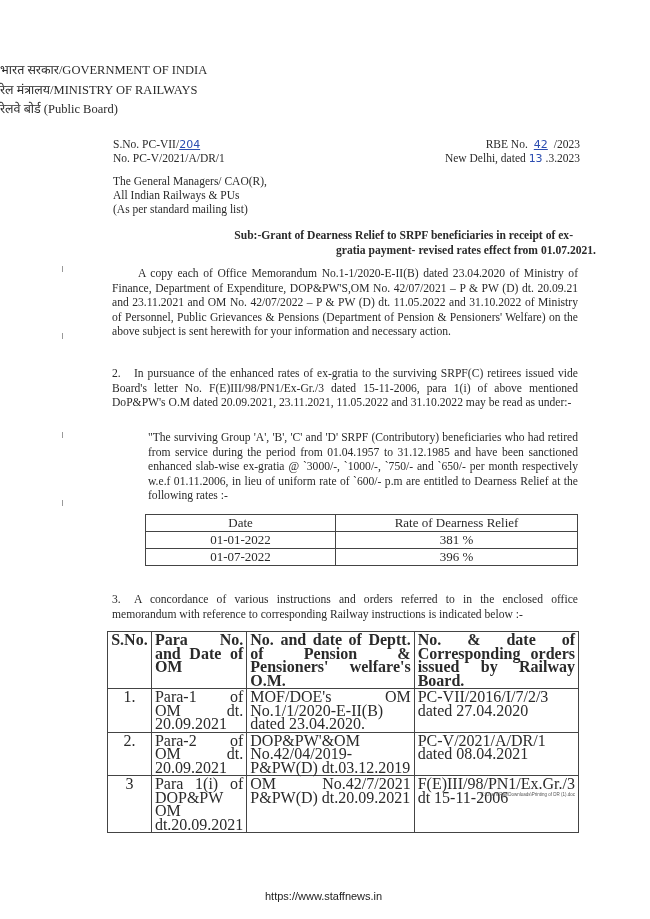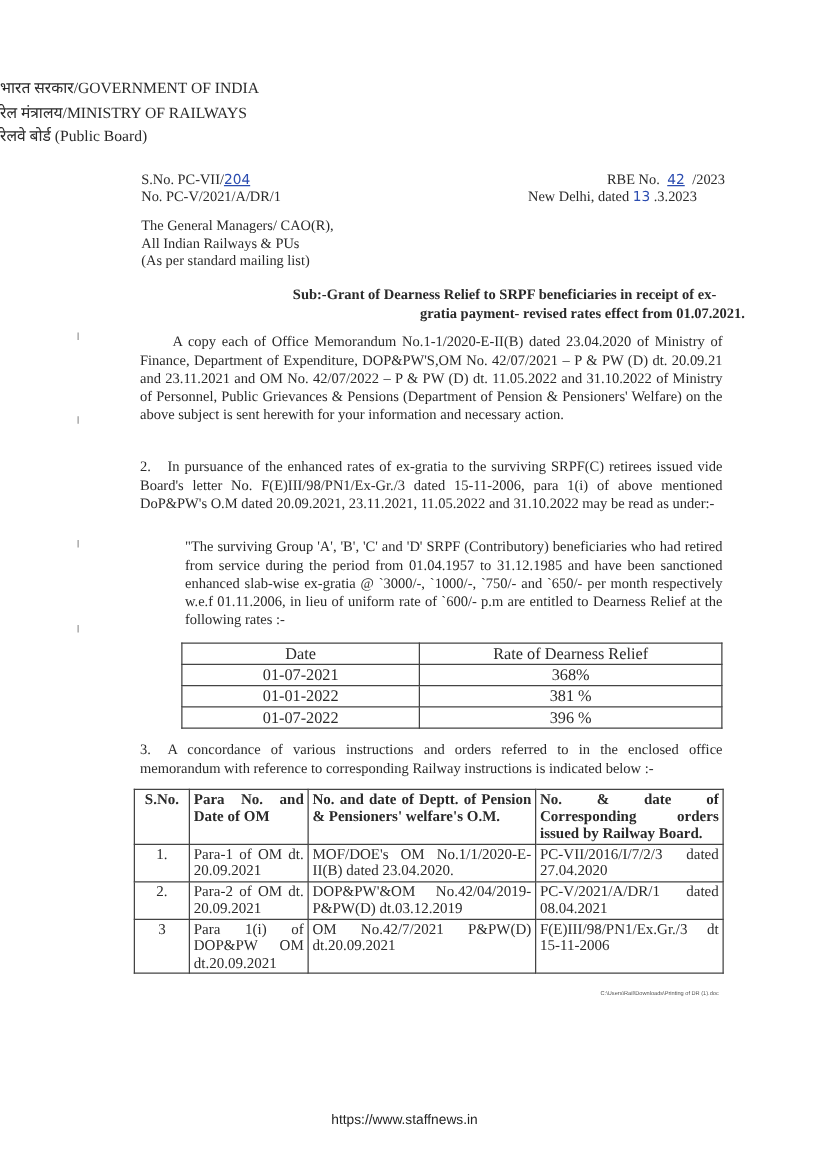--- a/index.html
+++ b/index.html
@@ -6,41 +6,41 @@
   body { width:650px; height:919px; position:relative; overflow:hidden;
          font-family:"Liberation Serif", serif; color:#2a2a2a; }
   .abs { position:absolute; }
   .hdr { left:0; width:650px; font-size:12.5px; }
   .ref { font-size:11.5px; line-height:14px; }
   .hand { color:#2b4cb0; font-family:"DejaVu Sans", sans-serif; font-size:11px; text-decoration:underline; }
   .para { font-size:11.6px; line-height:14.6px; text-align:justify; }
   .bold { font-weight:bold; }
   table { border-collapse:collapse; font-family:"Liberation Serif", serif; }
   .t1 td { border:1px solid #444; font-size:13px; text-align:center; height:13px; padding:0; }
-  .t2 td { border:1px solid #444; font-size:12px; line-height:13.5px; vertical-align:top; padding:1px 3px; text-align:justify; }
+  .t2 td { border:1px solid #444; font-size:16px; line-height:13.5px; vertical-align:top; padding:1px 3px; text-align:justify; }
   .t2 td.c { text-align:center; }
   .footer { font-family:"Liberation Sans", sans-serif; font-size:11px; color:#222; }
   .tiny { font-size:4.5px; color:#555; font-family:"Liberation Sans", sans-serif; }
 </style>
 </head>
 <body>
 
 <div class="abs hdr" style="top:61px;">भारत सरकार/GOVERNMENT OF INDIA</div>
 <div class="abs hdr" style="top:81px;">रेल मंत्रालय/MINISTRY OF RAILWAYS</div>
 <div class="abs hdr" style="top:100px;">रेलवे बोर्ड (Public Board)</div>
 
 <div class="abs ref" style="left:113px; top:137px;">
   <span>S.No. PC-VII/</span><span class="hand">204</span>
 </div>
 <div class="abs ref" style="left:113px; top:151px;">No. PC-V/2021/A/DR/1</div>
 
 <div class="abs ref" style="left:430px; top:137px; width:150px; text-align:right;">
   <span>RBE No.</span><span class="hand" style="padding:0 6px;">42</span><span>/2023</span>
 </div>
-<div class="abs ref" style="left:400px; top:151px; width:180px; text-align:center;">
+<div class="abs ref" style="left:400px; top:151px; width:180px; text-align:right;">
   <span>New Delhi, dated</span> <span class="hand" style="text-decoration:none;">13</span> <span>.3.2023</span>
 </div>
 
 <div class="abs ref" style="left:113px; top:174px;">The General Managers/ CAO(R),</div>
 <div class="abs ref" style="left:113px; top:188px;">All Indian Railways &amp; PUs</div>
 <div class="abs ref" style="left:113px; top:202px;">(As per standard mailing list)</div>
 
 <div class="abs para bold" style="left:163px; top:229px; width:410px; text-align:right;">Sub:-Grant of Dearness Relief to SRPF beneficiaries in receipt of ex-</div>
 <div class="abs para bold" style="left:186px; top:244px; width:390px; text-align:right;margin-left:20px;">gratia payment- revised rates effect from 01.07.2021.</div>
 
@@ -50,24 +50,20 @@
   <span style="display:inline-block; width:22px;">2.</span><span>In pursuance of the enhanced rates of ex-gratia to the surviving SRPF(C) retirees issued vide Board's letter No. F(E)III/98/PN1/Ex-Gr./3 dated 15-11-2006, para 1(i) of above mentioned DoP&amp;PW's O.M dated 20.09.2021, 23.11.2021, 11.05.2022 and 31.10.2022 may be read as under:-</span>
 </div>
 
 <div class="abs para" style="left:148px; top:431px; width:430px;">"The surviving Group 'A', 'B', 'C' and 'D' SRPF (Contributory) beneficiaries who had retired from service during the period from 01.04.1957 to 31.12.1985 and have been sanctioned enhanced slab-wise ex-gratia @ `3000/-, `1000/-, `750/- and `650/- per month respectively w.e.f 01.11.2006, in lieu of uniform rate of `600/- p.m are entitled to Dearness Relief at the following rates :-</div>
 
 <table class="abs t1" style="left:145px; top:514px; width:433px;">
   <tbody>
       <tr>
     <td style="width:44%; height:15px;">Date</td>
     <td>Rate of Dearness Relief</td>
-  </tr>
-  <tr>
-    <td>01-07-2021</td>
-    <td>368%</td>
   </tr>
   <tr>
     <td>01-01-2022</td>
     <td>381 %</td>
   </tr>
   <tr>
     <td>01-07-2022</td>
     <td>396 %</td>
   </tr>
 </tbody>

